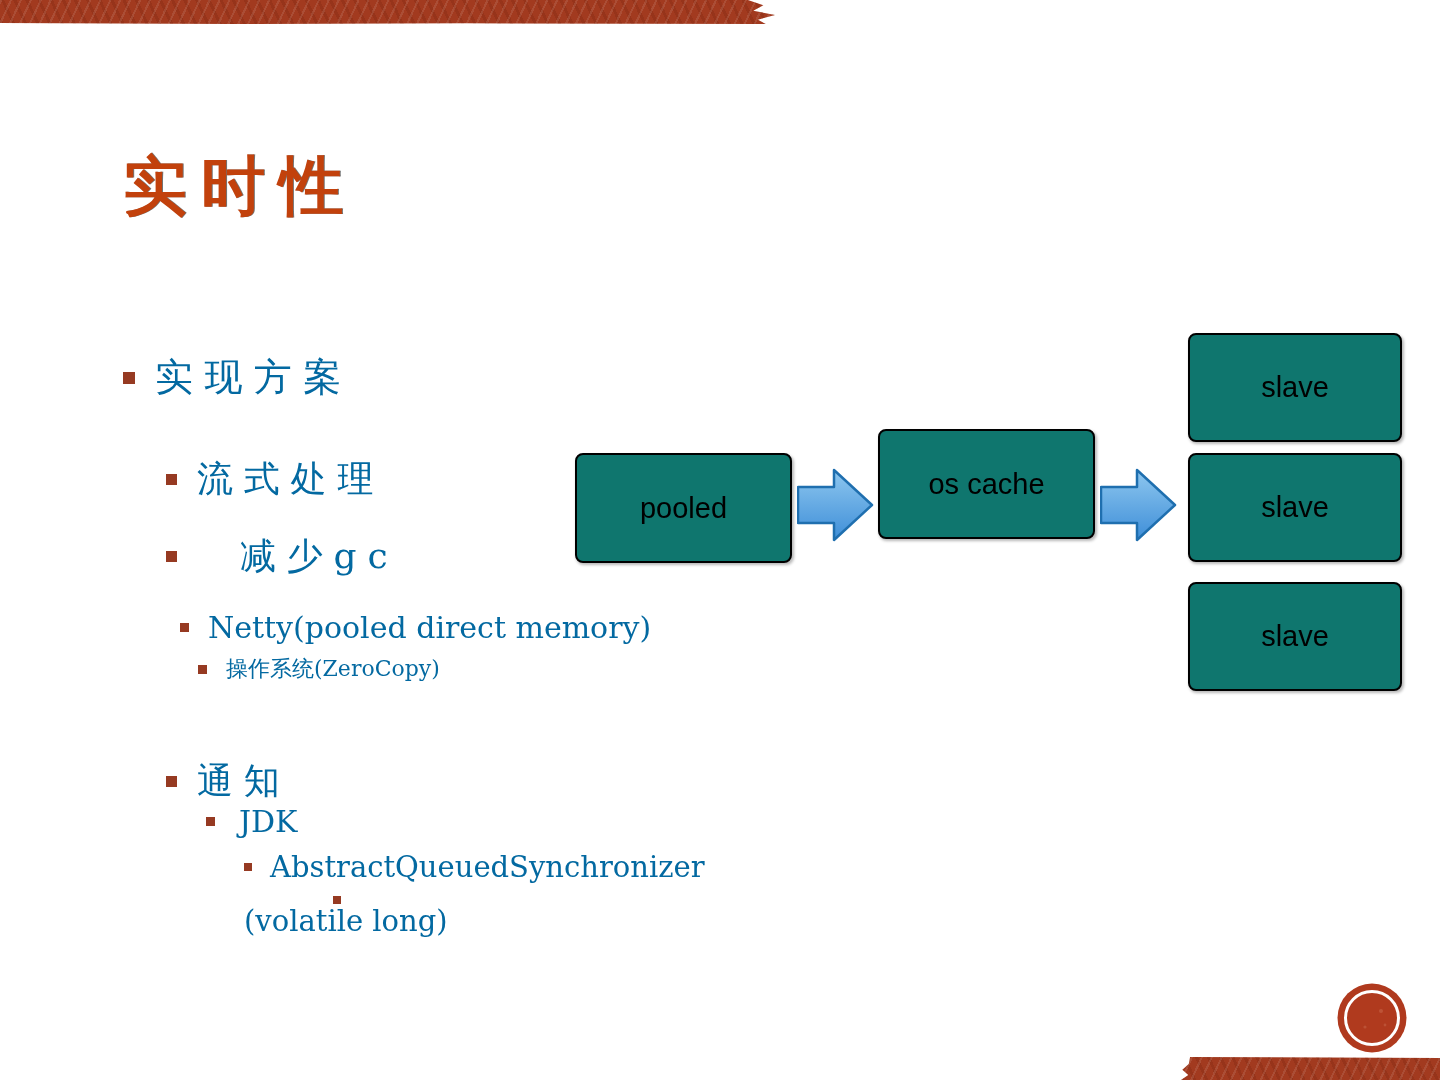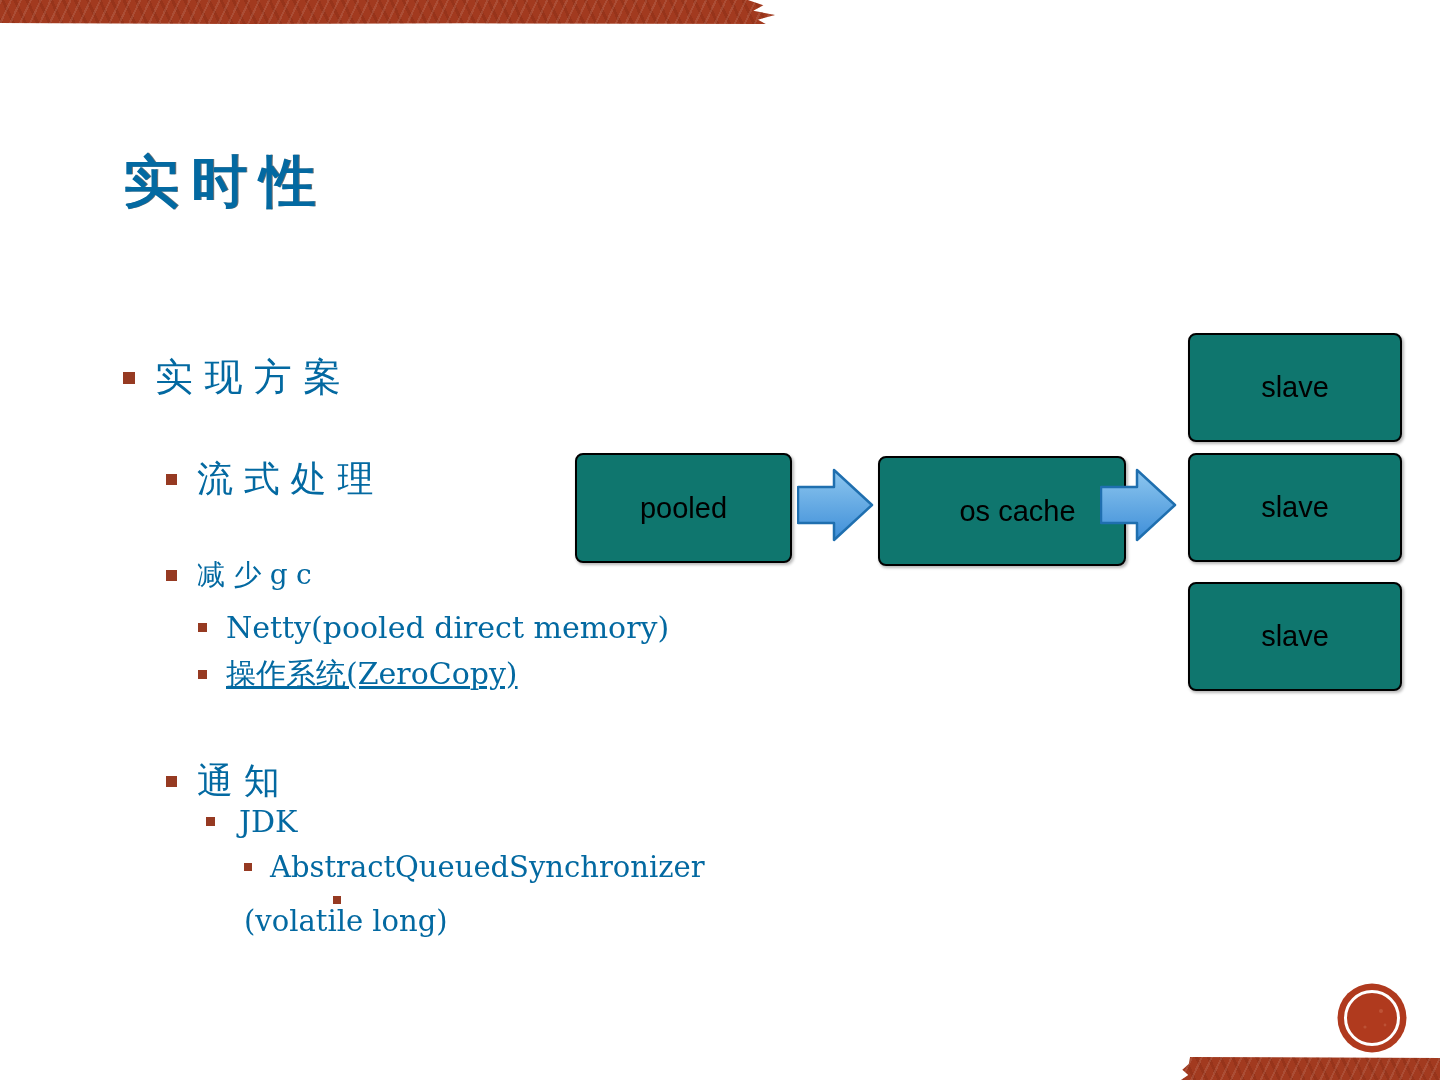--- a/index.html
+++ b/index.html
@@ -24,39 +24,39 @@
     clip-path:polygon(0 0,96.5% 0,98.5% 22%,97.2% 45%,100% 62%,97.8% 82%,98.8% 100%,60% 97%,30% 100%,0 96%);
   }
   .bar-bottom{
     left:1181px;top:1057px;width:259px;height:23px;
     clip-path:polygon(3.5% 0,100% 4%,100% 100%,0 100%,2.8% 78%,0.5% 55%,3% 30%);
   }
 
   
   .slide-title{
     position:absolute;left:123px;top:148px;
-    font-size:56px;font-weight:bold;color:#0369a1;
+    font-size:64px;font-weight:bold;color:#c2410c;
     letter-spacing:0.22em;line-height:1.2;
     text-shadow:1px 0 0 rgba(22,22,22,.6);
     white-space:nowrap;
   }
 
   
   .li{position:absolute;display:flex;align-items:center;color:#0369a1;white-space:nowrap;}
   .li .sq{flex:0 0 auto;background:#963A22;display:inline-block;}
   .cjk{letter-spacing:0.30em;}
   .b0{left:123px;top:352px;font-size:38px;}
   .b0 .sq{width:12px;height:12px;margin-right:20px;}
   .b1{left:166px;top:455px;font-size:36px;}
   .b1 .sq{width:11px;height:11px;margin-right:20px;}
-  .b2{left:166px;top:556px;font-size:28px;}
+  .b2{left:166px;top:532px;font-size:36px;gap:43px;}
   .b2 .sq{width:11px;height:11px;margin-right:20px;}
-  .b3{left:198px;top:610px;font-size:30px;text-align:right;}
+  .b3{left:180px;top:610px;font-size:30px;text-align:right;}
   .b3 .sq{width:9px;height:9px;margin-right:19px;}
-  .b4{left:198px;top:654px;font-size:30px;text-decoration:underline;}
+  .b4{left:198px;top:654px;font-size:22px;}
   .b4 .sq{width:9px;height:9px;margin-right:19px;}
   .b5{left:166px;top:757px;font-size:36px;}
   .b5 .sq{width:11px;height:11px;margin-right:20px;}
   .b6{left:206px;top:804px;font-size:30px;gap:8px;}
   .b6 .sq{width:9px;height:9px;margin-right:16px;}
   .b7{left:244px;top:850px;font-size:29px;}
   .b7 .sq{width:8px;height:8px;margin-right:18px;}
   .b8{left:244px;top:896px;font-size:29px;flex-direction:column;}
   .b8 .sq{width:8px;height:8px;margin-right:18px;}
 
@@ -65,21 +65,21 @@
     position:absolute;
     background:#0f766e;
     border:2.5px solid #000;
     border-radius:8px;
     box-shadow:1.5px 2px 3px rgba(0,0,0,.28);
     display:flex;align-items:center;justify-content:center;
     font-family:"Liberation Sans", sans-serif;
     font-size:29px;color:#000;
   }
   .n-master{left:575px;top:453px;width:213px;height:106px;}
-  .n-oscache{left:878px;top:456px;width:213px;height:106px;padding-left:31px;}
+  .n-oscache{left:878px;top:429px;width:213px;height:106px;}
   .n-slave1{left:1188px;top:333px;width:210px;height:105px;}
   .n-slave2{left:1188px;top:453px;width:210px;height:105px;}
   .n-slave3{left:1188px;top:582px;width:210px;height:105px;}
   .arrow{position:absolute;width:78px;height:76px;}
   .a1{left:797px;top:467px;}
   .a2{left:1100px;top:467px;}
 
   
   .seal{position:absolute;left:1335px;top:981px;width:74px;height:74px;}
 </style>

